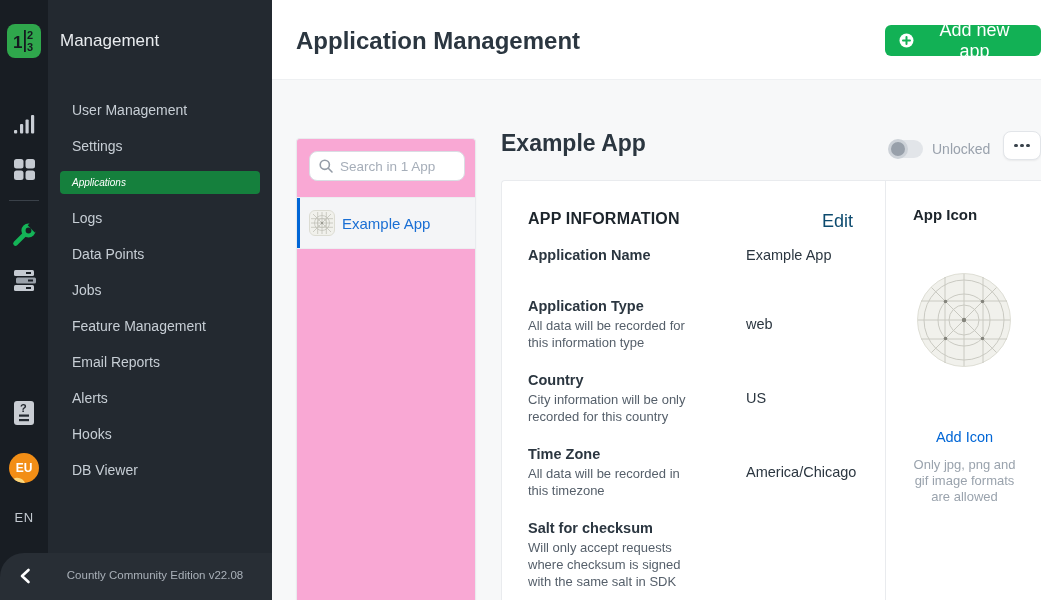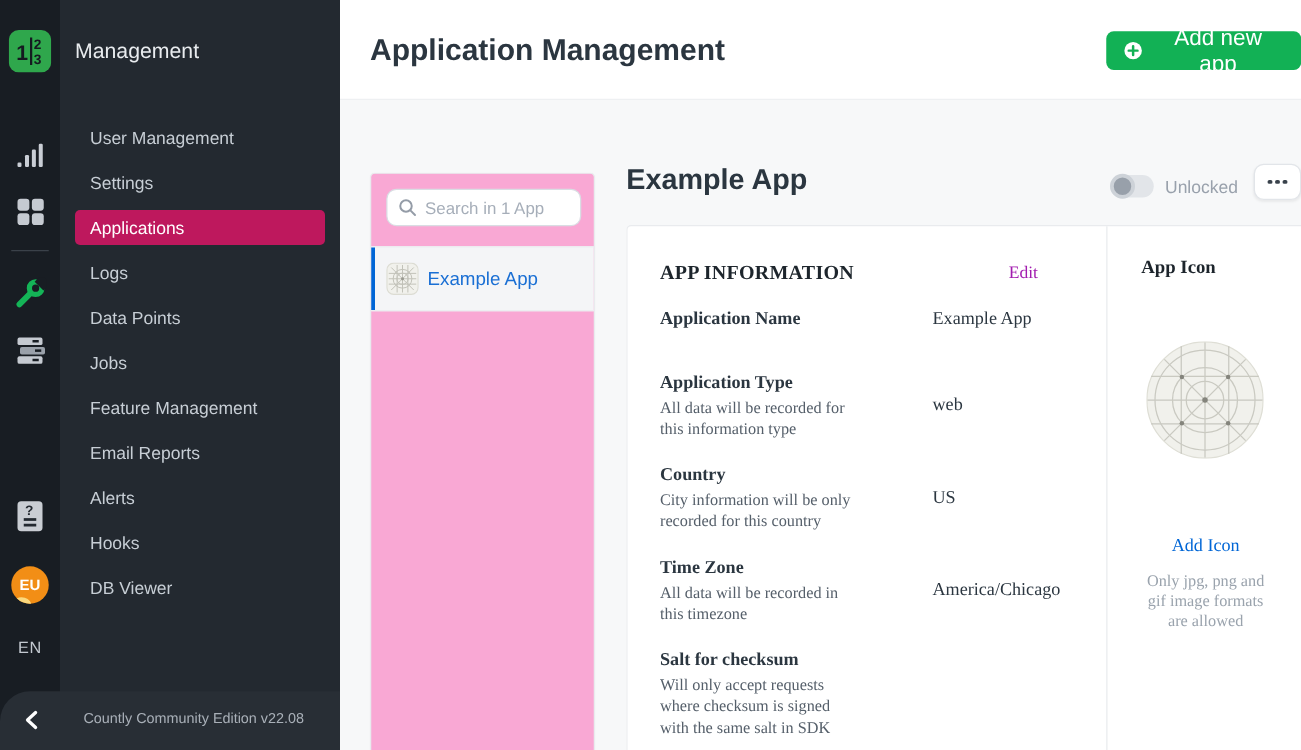--- a/index.html
+++ b/index.html
@@ -17,22 +17,22 @@
   .avatar::after { content:""; position:absolute; left:3px; bottom:-4px; width:13px; height:9px;
     background:#fbd87d; border-radius:50%; transform:rotate(18deg); }
 
   
   .drawer { position:absolute; left:48px; top:0; width:224px; height:600px; background:#232930; z-index:2; }
   .drawer-title { position:absolute; left:12px; top:31px; font-size:17px; color:#e9ecef; font-weight:500; }
   .nav { position:absolute; left:0; top:92px; width:224px; list-style:none; }
   .nav li { height:36px; display:flex; align-items:center; cursor:pointer; }
   .nav li .lbl { font-size:14px; color:#c7ced5; padding-left:24px; }
   .nav li.active { padding:0 12px; }
-  .nav li.active .lbl { display:block; width:100%; background:#be185d; color:#fff; border-radius:4px;
-    padding:6px 12px; font-size:14px; }
+  .nav li.active .lbl { display:block; width:100%; background:#15803d; color:#fff; border-radius:4px;
+    padding:6px 12px; font-size:10px;font-style:italic; }
   .drawer-footer { position:absolute; left:0; top:553px; width:272px; height:47px; background:#282e35;
     border-top-left-radius:24px; z-index:4; }
   .footer-chevron { position:absolute; left:13px; top:11px; width:24px; height:24px; cursor:pointer;
     display:flex; align-items:center; justify-content:center; }
   .version { position:absolute; left:48px; top:16px; width:214px; text-align:center; font-size:11.5px; color:#a9b0b8; }
 
   
   .header { position:absolute; left:272px; top:0; width:769px; height:80px; background:#ffffff;
     border-bottom:1px solid #eef0f2; }
   .page-title { position:absolute; left:24px; top:27px; font-size:24px; font-weight:bold; color:#2b3640; }
@@ -64,25 +64,25 @@
   .toggle .knob { position:absolute; left:-1px; top:-1px; width:20px; height:20px; border-radius:50%;
     background:#98a0aa; border:3px solid #cdd2d8; }
   .lock-label { position:absolute; left:660px; top:61px; font-size:14px; color:#99a1ac; }
   .more-btn { position:absolute; left:731px; top:51px; width:38px; height:29px; background:#fff;
     border:1px solid #e2e5e9; border-radius:8px; box-shadow:0 1px 2px rgba(0,0,0,.06); cursor:pointer;
     display:flex; align-items:center; justify-content:center; gap:2.5px; }
   .more-btn i { width:3.5px; height:3.5px; border-radius:50%; background:#39424b; }
 
   
   .card { position:absolute; left:229px; top:100px; width:540px; height:420px; background:#fff;
-    border:1px solid #e9ebee; border-right:none; border-bottom:none; border-radius:4px 0 0 0;font-family:Liberation Serif, serif; }
+    border:1px solid #e9ebee; border-right:none; border-bottom:none; border-radius:4px 0 0 0; }
   .section-title { position:absolute; left:26px; top:29px; font-size:16px; font-weight:bold;
     letter-spacing:.2px; color:#1d252c; }
-  .edit-link { position:absolute; left:305px; top:30px; width:46px; font-size:14px;
-    color:#a21caf; cursor:pointer; }
+  .edit-link { position:absolute; left:305px; top:30px; width:46px; text-align:right; font-size:18px;
+    color:#0c4a6e; cursor:pointer; }
   .f-label { position:absolute; left:26px; font-size:14.5px; font-weight:bold; color:#2b3640; }
   .f-desc  { position:absolute; left:26px; font-size:13px; color:#555f6a; line-height:17px; white-space:pre-line; }
   .f-value { position:absolute; left:244px; font-size:14.5px; color:#2b3640; }
 
   
   .icon-col { position:absolute; left:383px; top:0; width:157px; height:420px; border-left:1px solid #e9ebee; }
   .icon-col-title { position:absolute; left:27px; top:25px; font-size:15px; font-weight:bold; color:#1d252c; }
   .icon-circle { position:absolute; left:31px; top:92px; width:94px; height:94px; cursor:pointer; }
   .add-icon-link { position:absolute; left:0; top:248px; width:157px; text-align:center; font-size:14.5px;
     color:#0166d6; cursor:pointer; }

